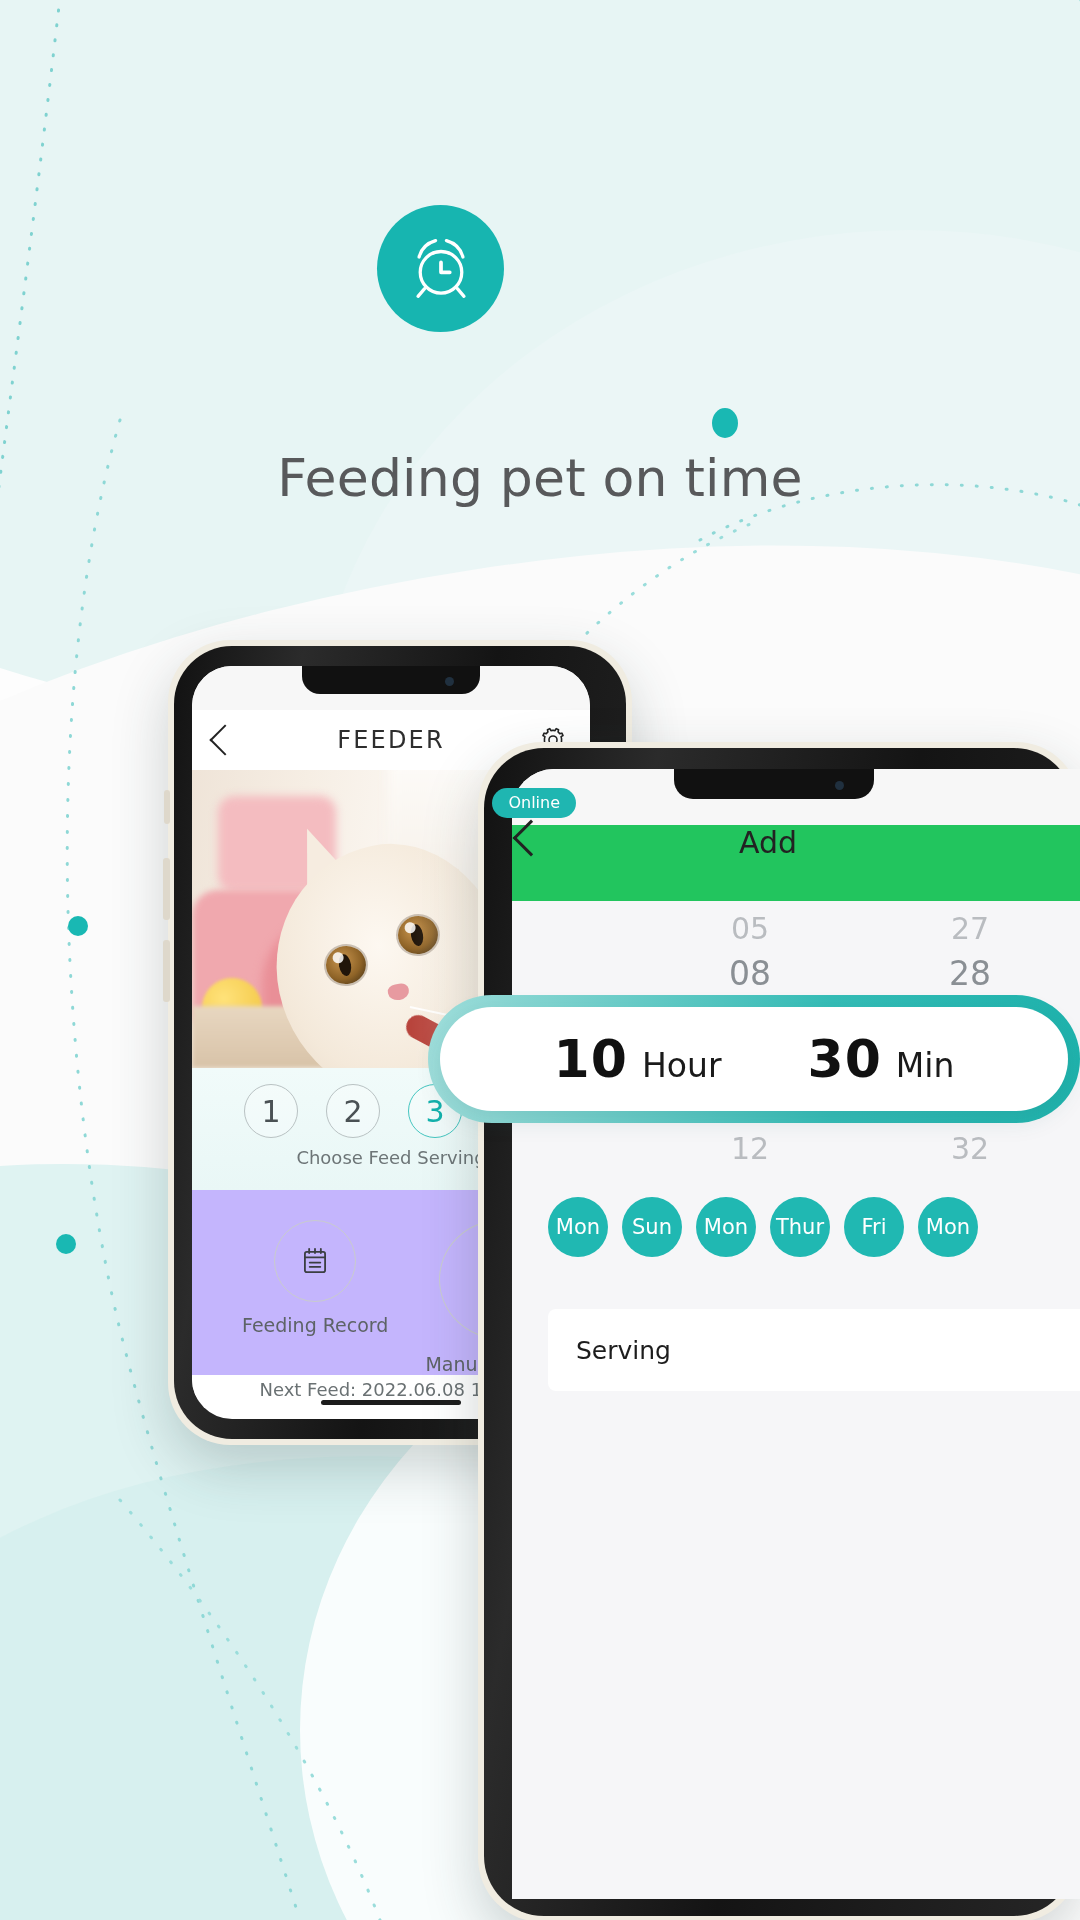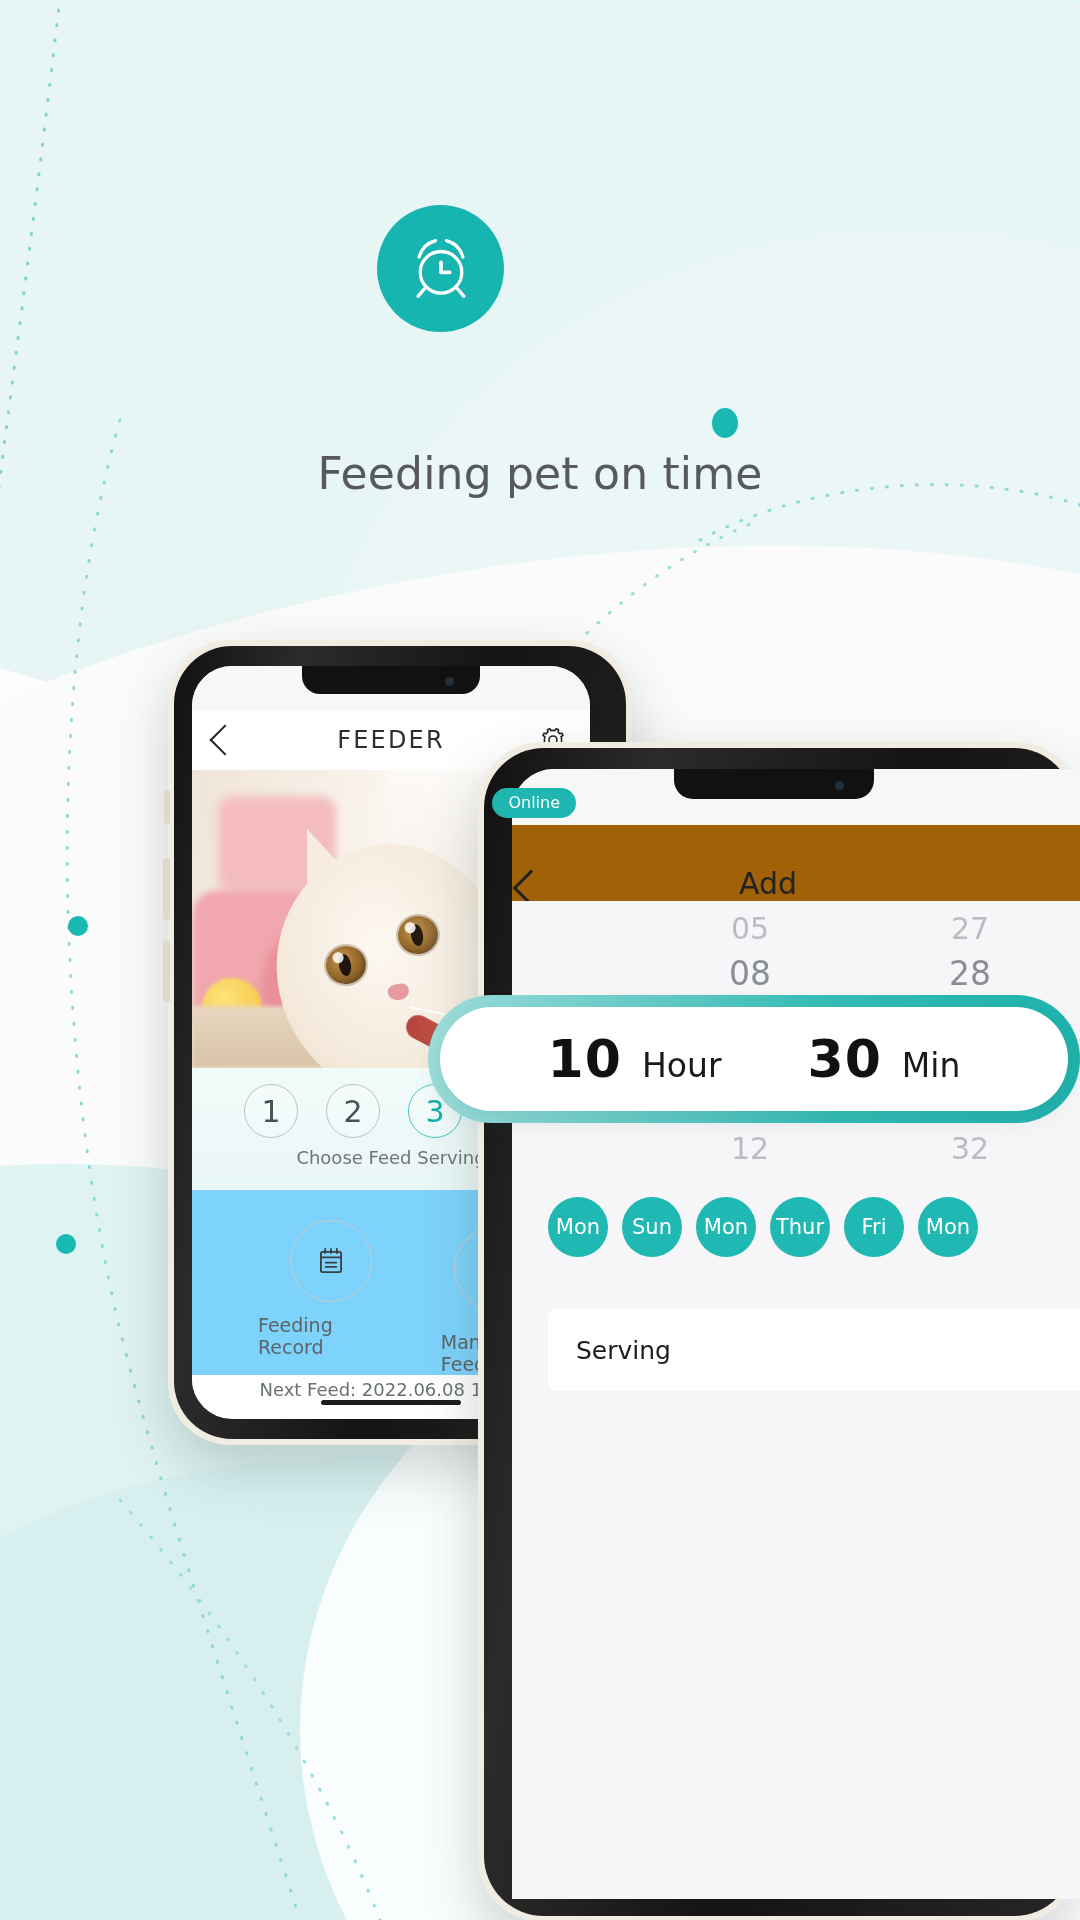--- a/index.html
+++ b/index.html
@@ -98,21 +98,21 @@
     left: 377px; top: 205px;
     width: 127px; height: 127px;
     border-radius: 50%;
     background: #17b5b0;
     display: flex; align-items: center; justify-content: center;
   }
   .hero-title {
     position: absolute;
     left: 0; right: 0; top: 448px;
     text-align: center;
-    font-size: 44px;
+    font-size: 52px;
     color: #58595b;
     letter-spacing: .2px;
     font-family: "DejaVu Sans", sans-serif;
   }
 
   
   .phone {
     position: absolute;
     background: #f0ece1;
     box-shadow: 0 22px 55px rgba(40,60,60,.22);
@@ -227,22 +227,22 @@
   }
   .serv-label {
     text-align: center;
     margin-top: 9px;
     font-size: 18px;
     color: #6d7577;
   }
 
   .p1-actions {
     display: flex;
-    padding: 30px 0 0 16px;
-    background: #7dd3fc;
+    padding: 30px 0 0 0;
+    background: #c4b5fd;
     height: 185px;
     position: relative;
     gap: 7px;
   }
   .act {
     display: flex; flex-direction: column; align-items: center;
   }
   .act-record { margin-left: 50px; }
   .act-manual { margin-left: 30px; }
   .act-ring {
@@ -288,22 +288,22 @@
     border-radius: 42px 0 0 0;
     background: #f6f6f8;
   }
   #phone2 .notch {
     left: 162px; width: 200px; height: 30px;
     border-radius: 0 0 19px 19px;
   }
 
   .p2-statusbar { height: 56px; background: #f7f7f7; }
   .p2-appbar {
-    height: 76px; background: #a16207;
-    display: flex; align-items: flex-end;
+    height: 76px; background: #22c55e;
+    display: flex; align-items: flex-start;
     position: relative;
   }
   .p2-title {
     position: absolute; left: 0; width: 512px;
     text-align: center;
     font-size: 30px; color: #222;
   }
 
   .p2-picker {
     position: relative;
@@ -382,21 +382,21 @@
     gap: 0;
     box-shadow: 0 8px 26px rgba(30,90,90,.13);
   }
   .cap-group { display: flex; align-items: baseline; }
   .cap-num {
     font-size: 52px; font-weight: 700; color: #111;
     letter-spacing: 1px;
   }
   .cap-unit {
     font-size: 33px; color: #1a1a1a;
-    margin-left: 20px;
+    margin-left: 14px;
   }
   .cap-gap { width: 86px; }
 
   
   .cat-scene { position: absolute; inset: 0; }
   .cs-wall {
     position: absolute; inset: 0;
     background: linear-gradient(100deg,#efe4d8 0%,#f6eee4 26%,#fbf7f2 52%,#f3ece3 78%,#e8ddd0 100%);
   }
   .cs-window {

